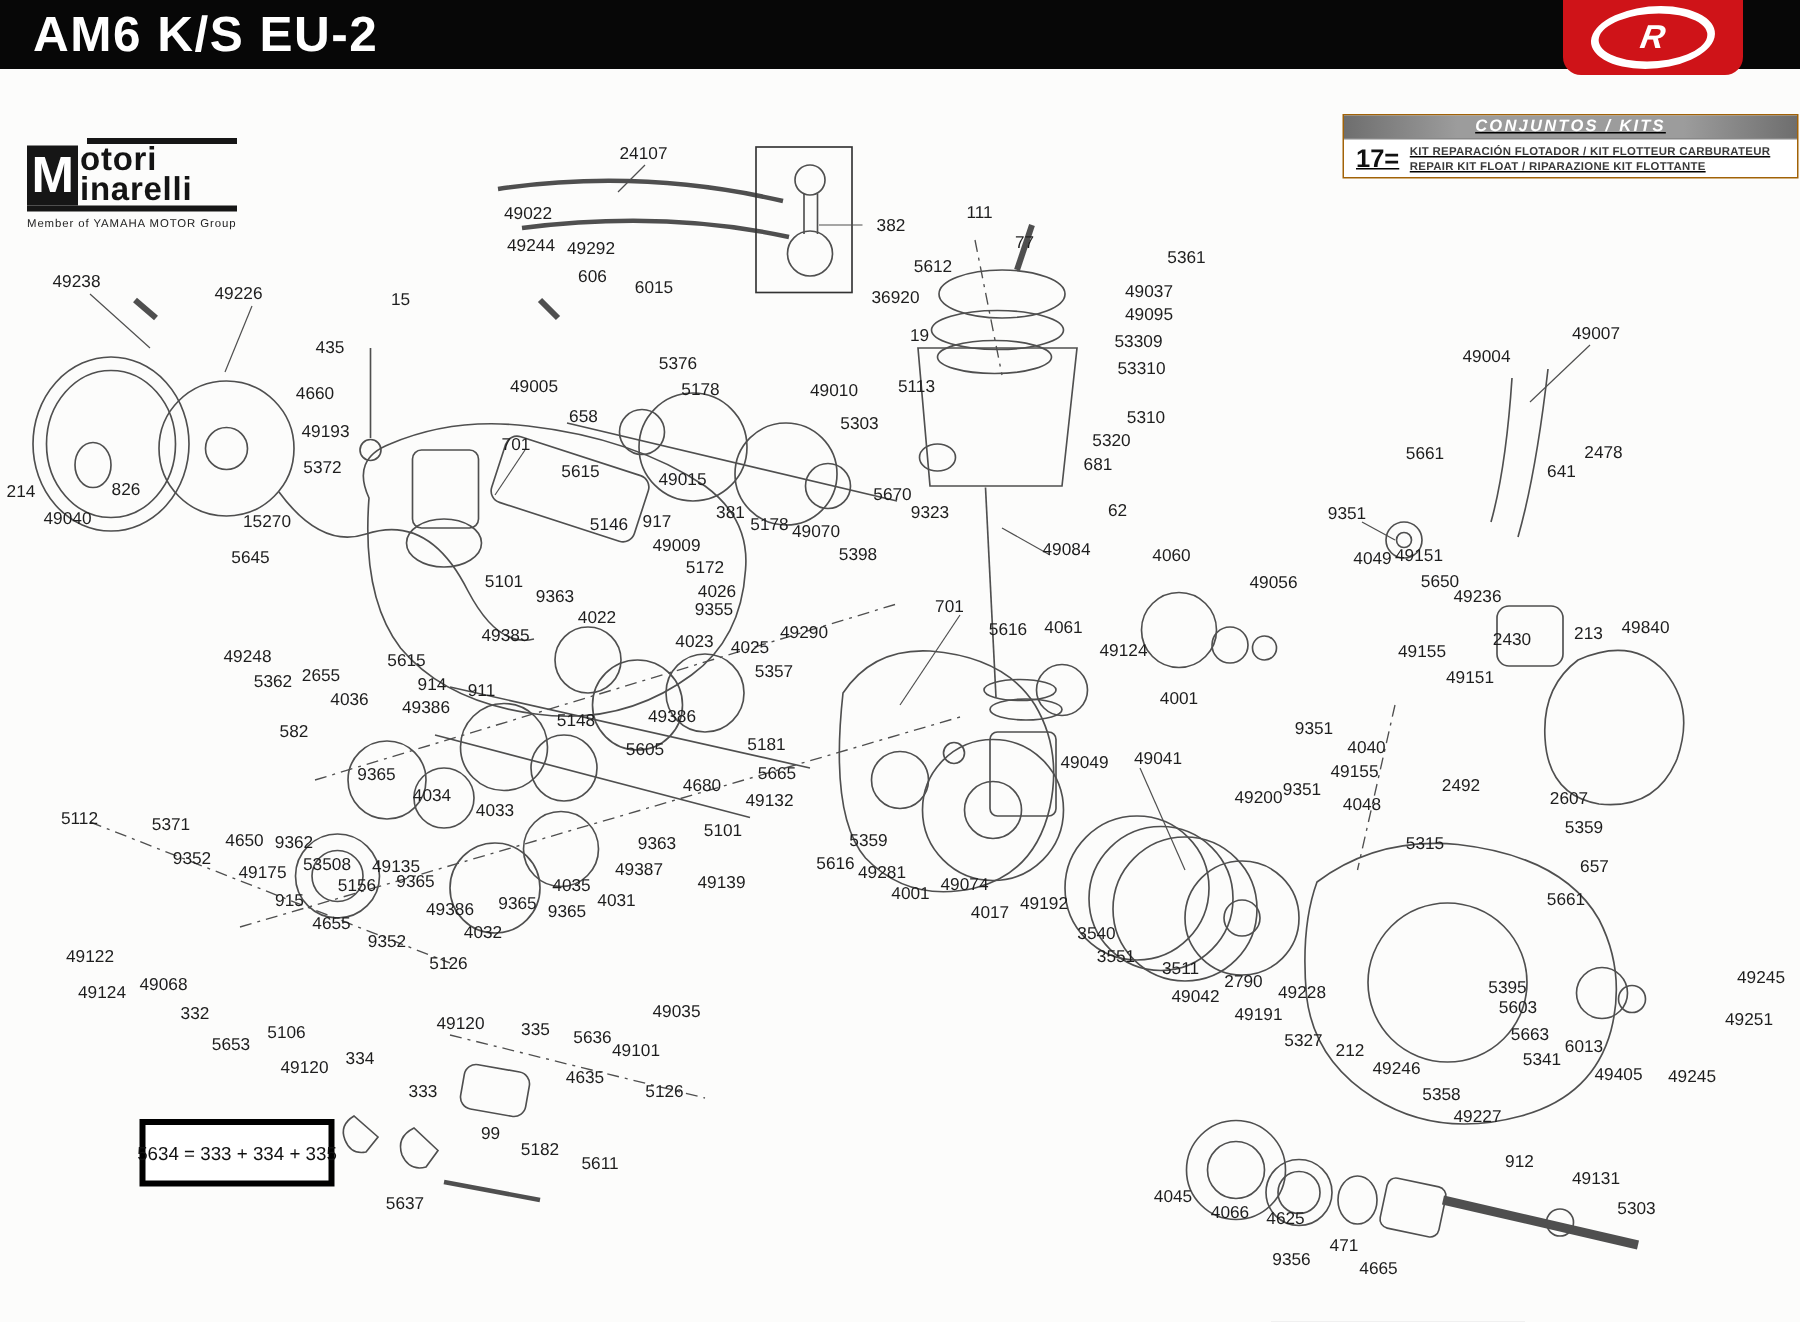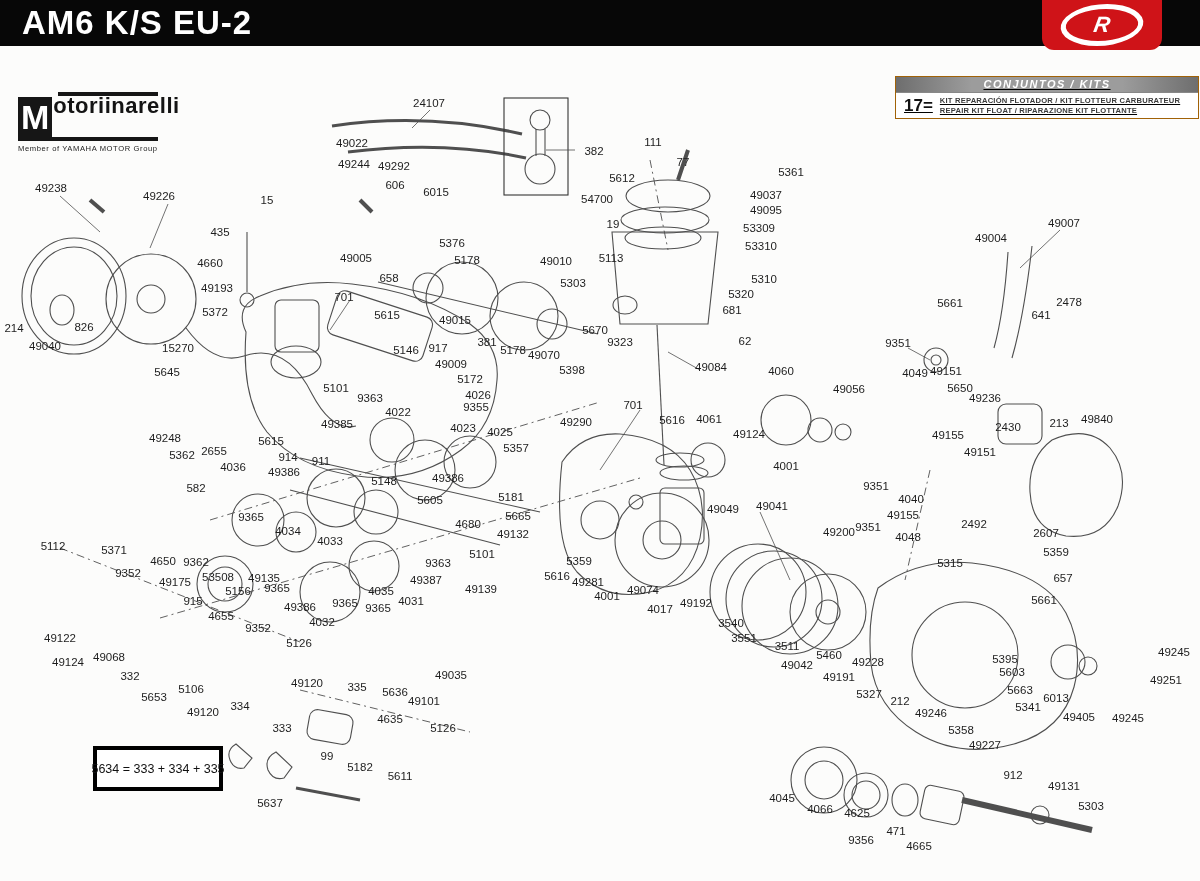--- a/index.html
+++ b/index.html
@@ -14,21 +14,21 @@
   .rieju-oval{width:72px;height:32px;border:5px solid #fff;border-radius:50%;
         transform:skewX(-14deg);display:flex;align-items:center;justify-content:center;}
   .rieju-oval span{color:#fff;font-weight:700;font-style:italic;font-size:22px;transform:skewX(4deg);}
   
   .brand{position:absolute;left:18px;top:92px;width:140px;color:#111;}
   .brand-rule{height:4px;background:#161616;}
   .brand-rule.top{margin-left:40px;}
   .brand-row{display:flex;align-items:flex-start;}
   .brand-m{background:#161616;color:#fff;font-weight:700;font-size:34px;line-height:38px;
         padding:1px 3px;margin-top:1px;}
-  .brand-lines{display:flex;flex-direction:row;margin-left:1px;}
+  .brand-lines{display:flex;flex-direction:column;margin-left:1px;}
   .brand-l{font-weight:700;font-size:22px;line-height:20px;letter-spacing:.5px;color:#141414;}
   .brand-sub{font-size:7.6px;letter-spacing:.6px;margin-top:3px;color:#222;white-space:nowrap;}
   
   .kits{position:absolute;left:895px;top:76px;width:302px;background:#fff;border:1px solid #a16207;text-decoration:underline;}
   .kits-header{height:15px;background:linear-gradient(90deg,#6e6e6e,#9c9c9c 25%,#9c9c9c 75%,#6e6e6e);
         color:#fff;font-style:italic;font-weight:700;font-size:11px;line-height:15px;
         text-align:center;letter-spacing:1.5px;border-bottom:1px solid #888;}
   .kit-row{display:flex;align-items:center;gap:7px;padding:3px 8px 2px 8px;}
   .kit-num{font-size:17px;font-weight:700;color:#111;flex:0 0 auto;}
   .kit-desc{font-size:7.6px;font-weight:700;color:#3a3a3a;line-height:1.3;letter-spacing:.2px;}
@@ -223,21 +223,21 @@
       <div class="part-label" style="left: 594px; top: 151px;">382</div>
       <div class="part-label" style="left: 356px; top: 258px;">49005</div>
       <div class="part-label" style="left: 389px; top: 254px; margin-top: 24px;">658</div>
       <div class="part-label" style="left: 452px; top: 243px;">5376</div>
       <div class="part-label" style="left: 467px; top: 260px;">5178</div>
       <div class="part-label" style="left: 556px; top: 261px;">49010</div>
       <div class="part-label" style="left: 573px; top: 283px;">5303</div>
       <div class="part-label" style="left: 653px; top: 142px;">111</div>
       <div class="part-label" style="left: 647px; top: 162px; margin-left: 36px;">77</div>
       <div class="part-label" style="left: 622px; top: 178px;">5612</div>
-      <div class="part-label" style="left: 597px; top: 199px;">54700</div>
+      <div class="part-label" style="left: 597px; top: 199px;">36920</div>
       <div class="part-label" style="left: 613px; top: 224px;">19</div>
       <div class="part-label" style="left: 791px; top: 172px;">5361</div>
       <div class="part-label" style="left: 766px; top: 195px;">49037</div>
       <div class="part-label" style="left: 766px; top: 210px;">49095</div>
       <div class="part-label" style="left: 759px; top: 228px;">53309</div>
       <div class="part-label" style="left: 761px; top: 246px;">53310</div>
       <div class="part-label" style="left: 764px; top: 279px;">5310</div>
       <div class="part-label" style="left: 741px; top: 294px;">5320</div>
       <div class="part-label" style="left: 732px; top: 310px;">681</div>
       <div class="part-label" style="left: 745px; top: 341px;">62</div>
@@ -297,21 +297,21 @@
       <div class="part-label" style="left: 482px; top: 554px;">5101</div>
       <div class="part-label" style="left: 481px; top: 589px;">49139</div>
       <div class="part-label" style="left: 468px; top: 524px;">4680</div>
       <div class="part-label" style="left: 430px; top: 500px;">5605</div>
       <div class="part-label" style="left: 448px; top: 478px;">49386</div>
       <div class="part-label" style="left: 511px; top: 497px;">5181</div>
       <div class="part-label" style="left: 518px; top: 516px;">5665</div>
       <div class="part-label" style="left: 513px; top: 534px;">49132</div>
       <div class="part-label" style="left: 463px; top: 428px;">4023</div>
       <div class="part-label" style="left: 500px; top: 432px;">4025</div>
-      <div class="part-label" style="left: 536px; top: 422px; margin-left: 40px;">49290</div>
+      <div class="part-label" style="left: 536px; top: 422px;">49290</div>
       <div class="part-label" style="left: 516px; top: 448px;">5357</div>
       <div class="part-label" style="left: 53px; top: 546px;">5112</div>
       <div class="part-label" style="left: 114px; top: 550px;">5371</div>
       <div class="part-label" style="left: 128px; top: 573px;">9352</div>
       <div class="part-label" style="left: 163px; top: 561px;">4650</div>
       <div class="part-label" style="left: 60px; top: 638px;">49122</div>
       <div class="part-label" style="left: 68px; top: 662px;">49124</div>
       <div class="part-label" style="left: 109px; top: 657px;">49068</div>
       <div class="part-label" style="left: 130px; top: 676px;">332</div>
       <div class="part-label" style="left: 154px; top: 697px;">5653</div>
@@ -373,21 +373,21 @@
       <div class="part-label" style="left: 1028px; top: 707px;">5341</div>
       <div class="part-label" style="left: 1056px; top: 698px;">6013</div>
       <div class="part-label" style="left: 1079px; top: 717px;">49405</div>
       <div class="part-label" style="left: 1128px; top: 718px;">49245</div>
       <div class="part-label" style="left: 1166px; top: 680px;">49251</div>
       <div class="part-label" style="left: 1174px; top: 652px;">49245</div>
       <div class="part-label" style="left: 696px; top: 603px;">49192</div>
       <div class="part-label" style="left: 731px; top: 623px;">3540</div>
       <div class="part-label" style="left: 744px; top: 638px;">3551</div>
       <div class="part-label" style="left: 787px; top: 646px;">3511</div>
-      <div class="part-label" style="left: 829px; top: 655px;">5460</div>
+      <div class="part-label" style="left: 829px; top: 655px;">2790</div>
       <div class="part-label" style="left: 797px; top: 665px;">49042</div>
       <div class="part-label" style="left: 839px; top: 677px;">49191</div>
       <div class="part-label" style="left: 868px; top: 662px;">49228</div>
       <div class="part-label" style="left: 869px; top: 694px;">5327</div>
       <div class="part-label" style="left: 900px; top: 701px;">212</div>
       <div class="part-label" style="left: 931px; top: 713px;">49246</div>
       <div class="part-label" style="left: 961px; top: 730px;">5358</div>
       <div class="part-label" style="left: 985px; top: 745px;">49227</div>
       <div class="part-label" style="left: 782px; top: 798px;">4045</div>
       <div class="part-label" style="left: 820px; top: 809px;">4066</div>

